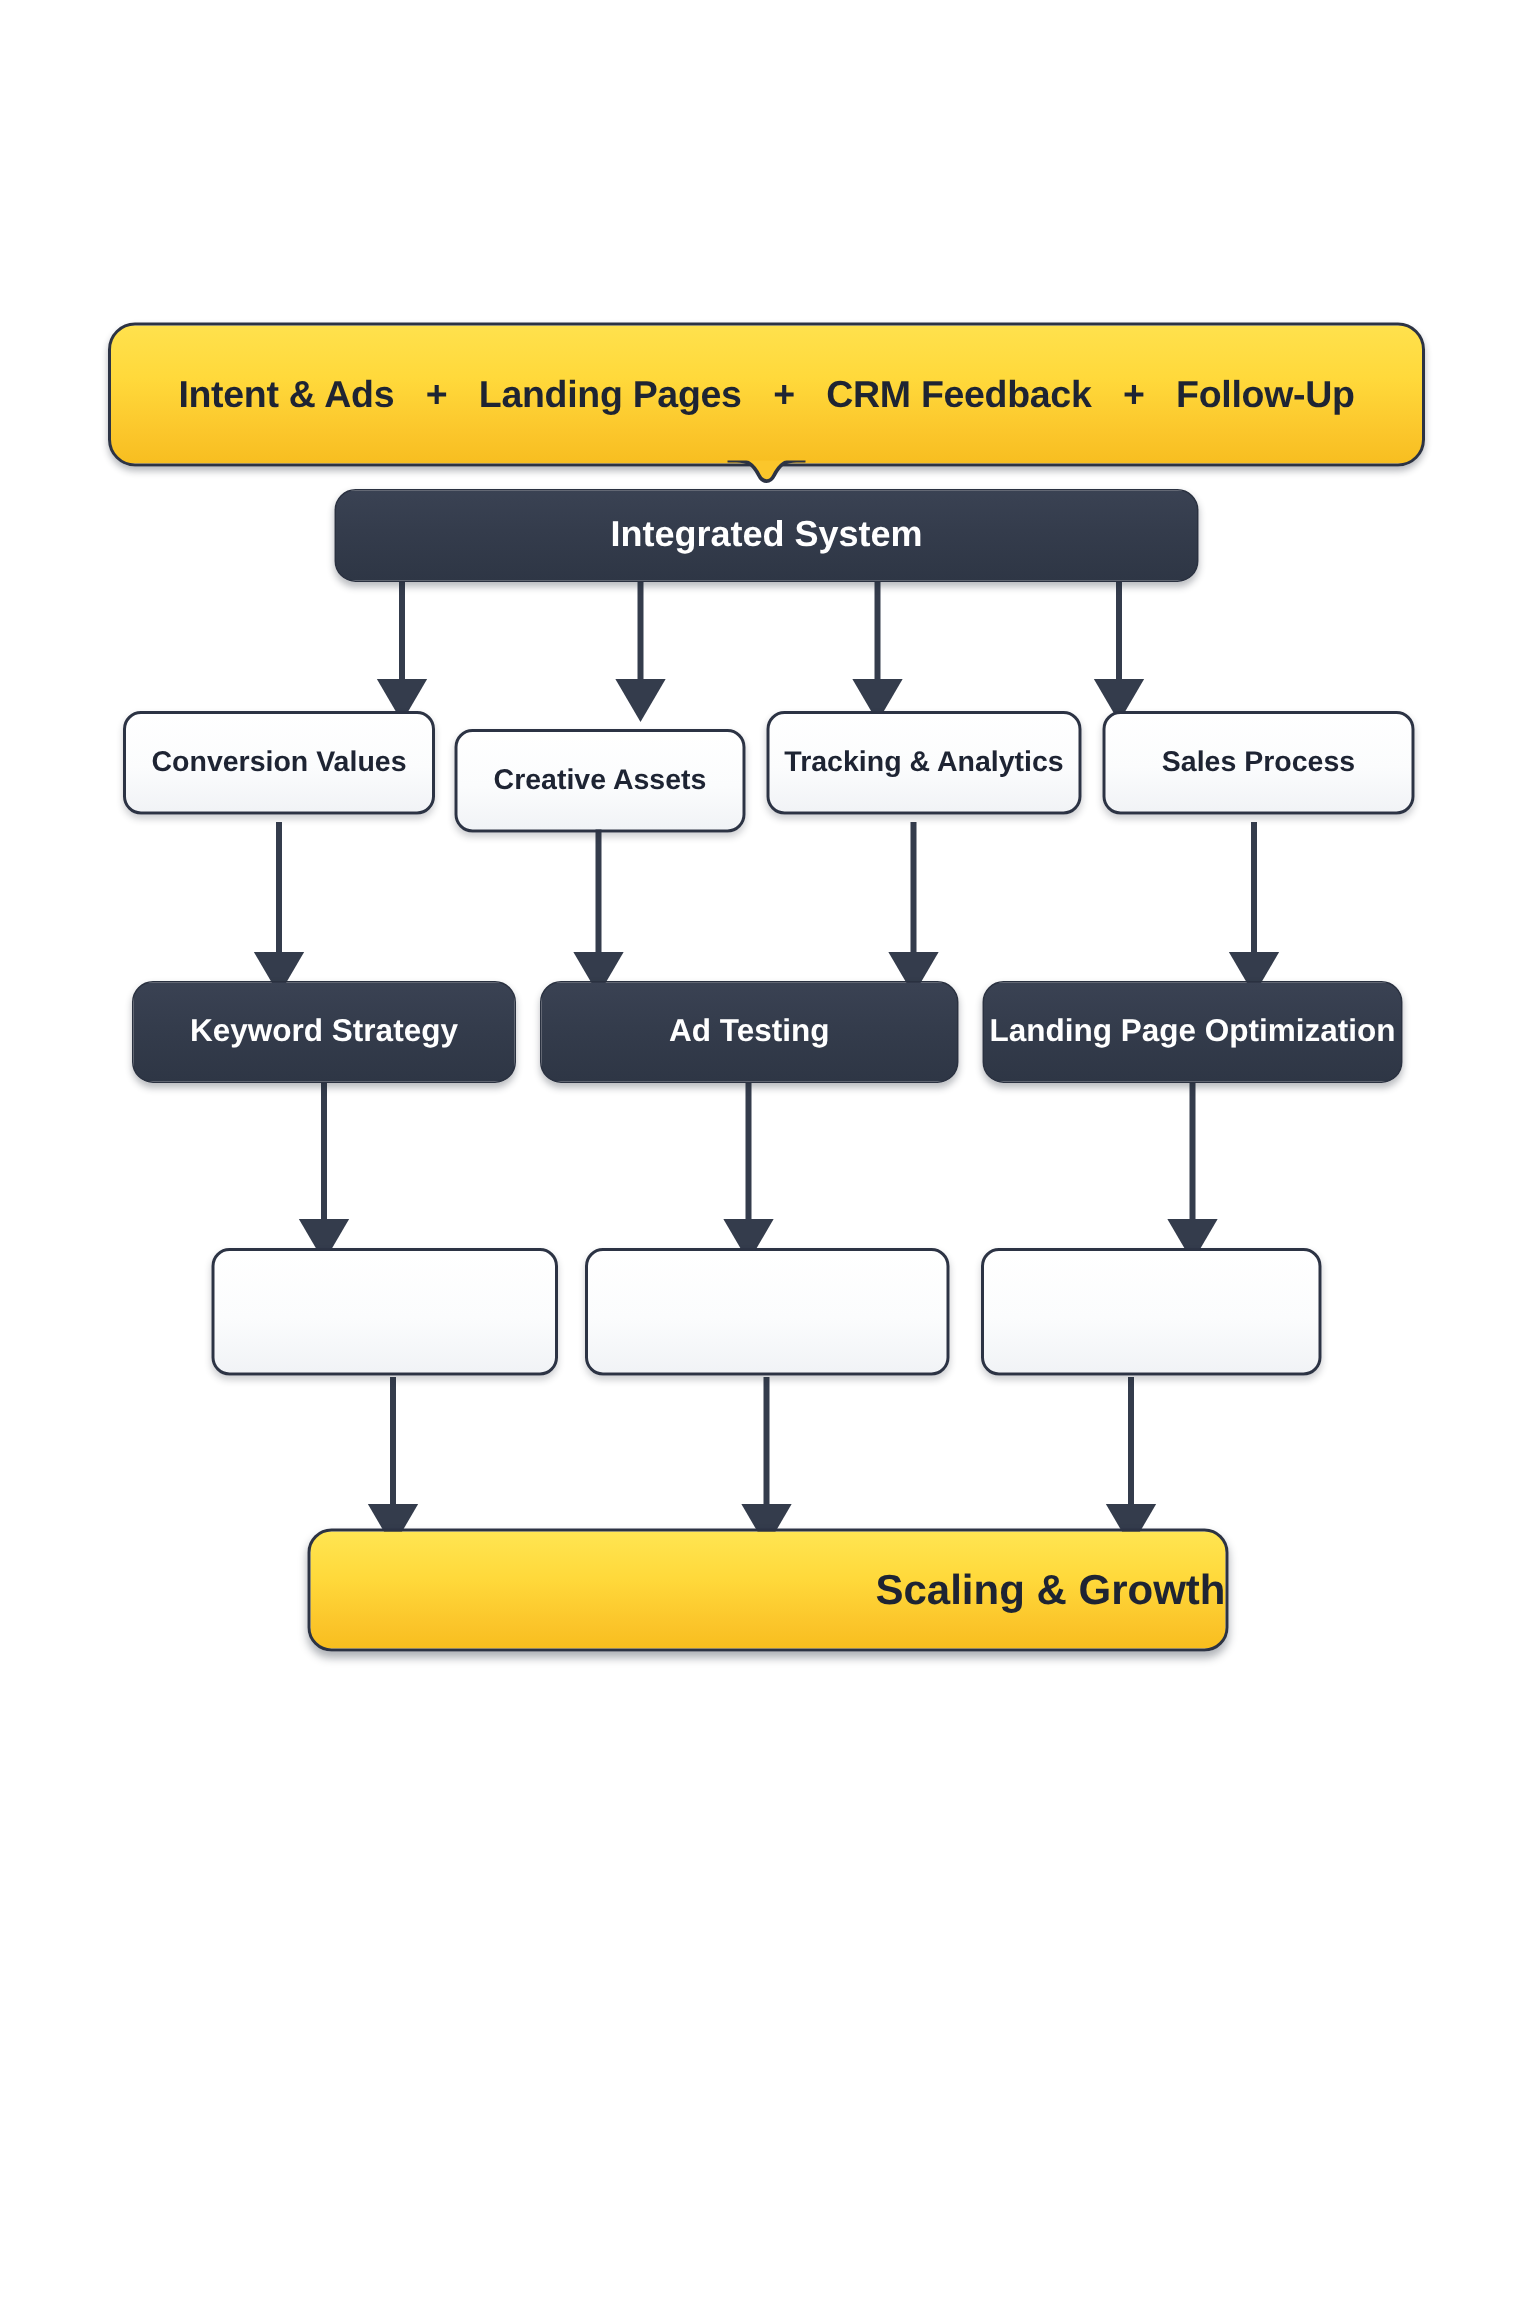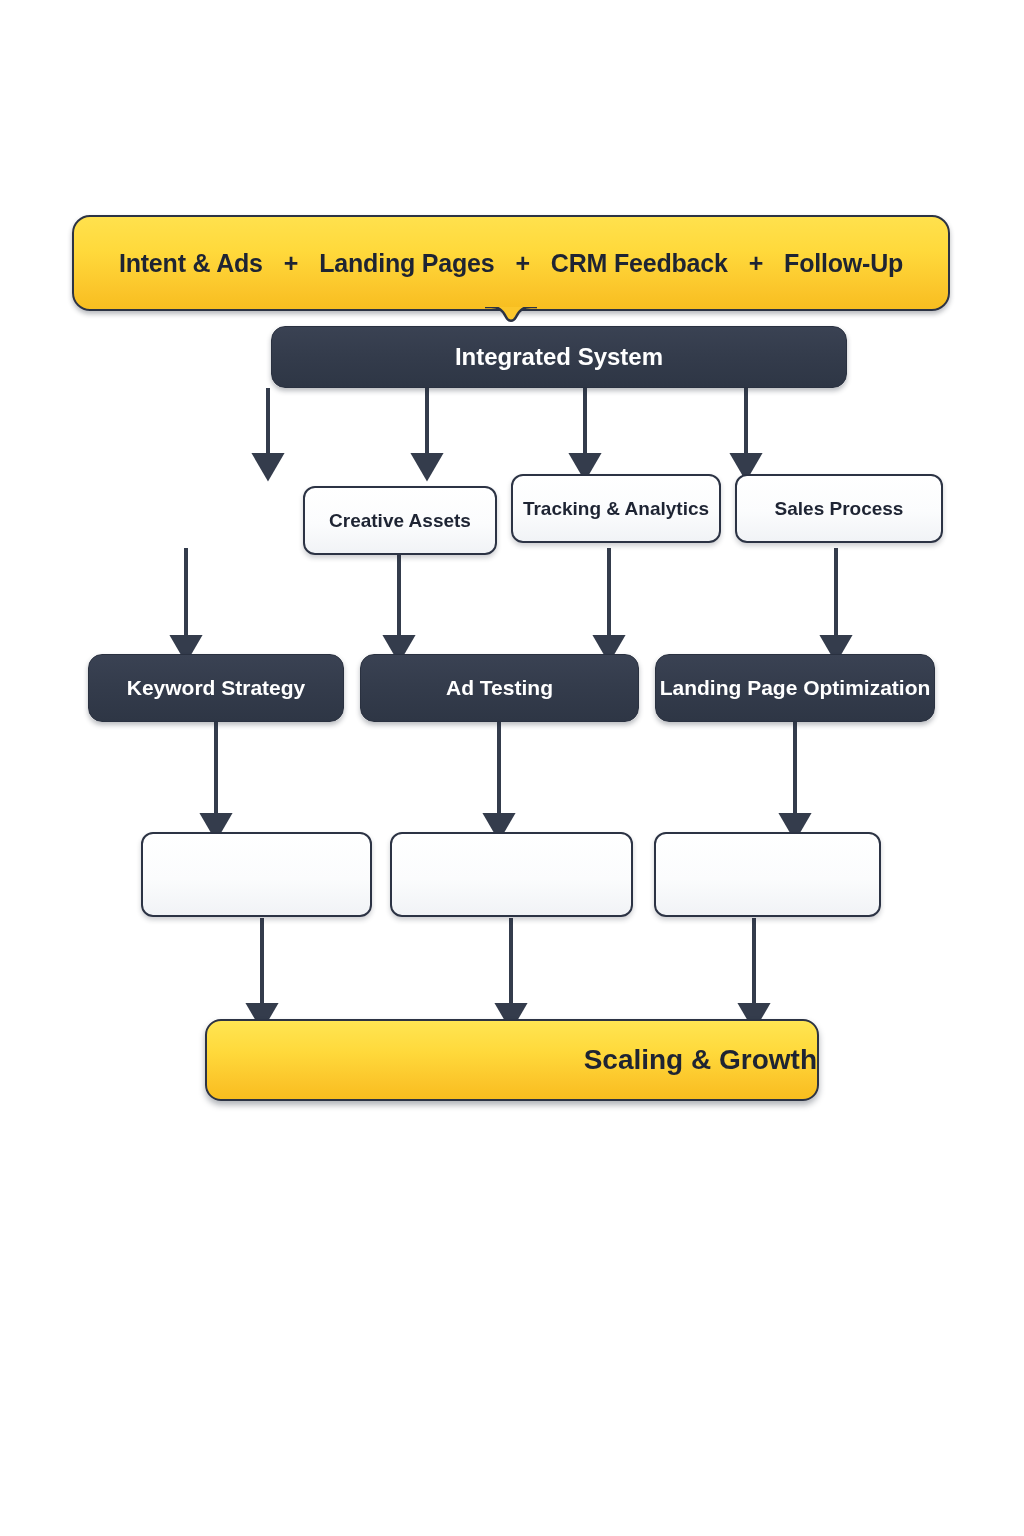--- a/index.html
+++ b/index.html
@@ -165,24 +165,27 @@
       <span class="banner-term">CRM Feedback</span>
       <span class="banner-plus">+</span>
       <span class="banner-term">Follow-Up</span>
     </div>
   </div>
 
   <svg class="banner-tail" style="left:485px; top:307px;" viewBox="0 0 52 22" xmlns="http://www.w3.org/2000/svg">
     <path d="M0,0 L6,0 C13,0 17,2 21,10 C23.5,15 28.5,15 31,10 C35,2 39,0 46,0 L52,0 L52,-3 L0,-3 Z" fill="#FBC62B" stroke="#2C3344" stroke-width="2.5" stroke-linejoin="round"></path>
   </svg>
 
-  <div class="node dark hub" style="left:223px; top:326px; width:576px; height:62px;margin-left:48px;">
+  <div class="node dark hub" style="left:223px; top:326px; width:576px; height:62px;">
     <span>Integrated System</span>
   </div>
 
+  <div class="node light row2" style="left:82px; top:474px; width:208px; height:69px;">
+    <span>Conversion Values</span>
+  </div>
 
   <div class="node light row2" style="left:303px; top:486px; width:194px; height:69px;">
     <span>Creative Assets</span>
   </div>
 
   <div class="node light row2" style="left:511px; top:474px; width:210px; height:69px;">
     <span>Tracking &amp; Analytics</span>
   </div>
 
   <div class="node dark row3" style="left:88px; top:654px; width:256px; height:68px;">

